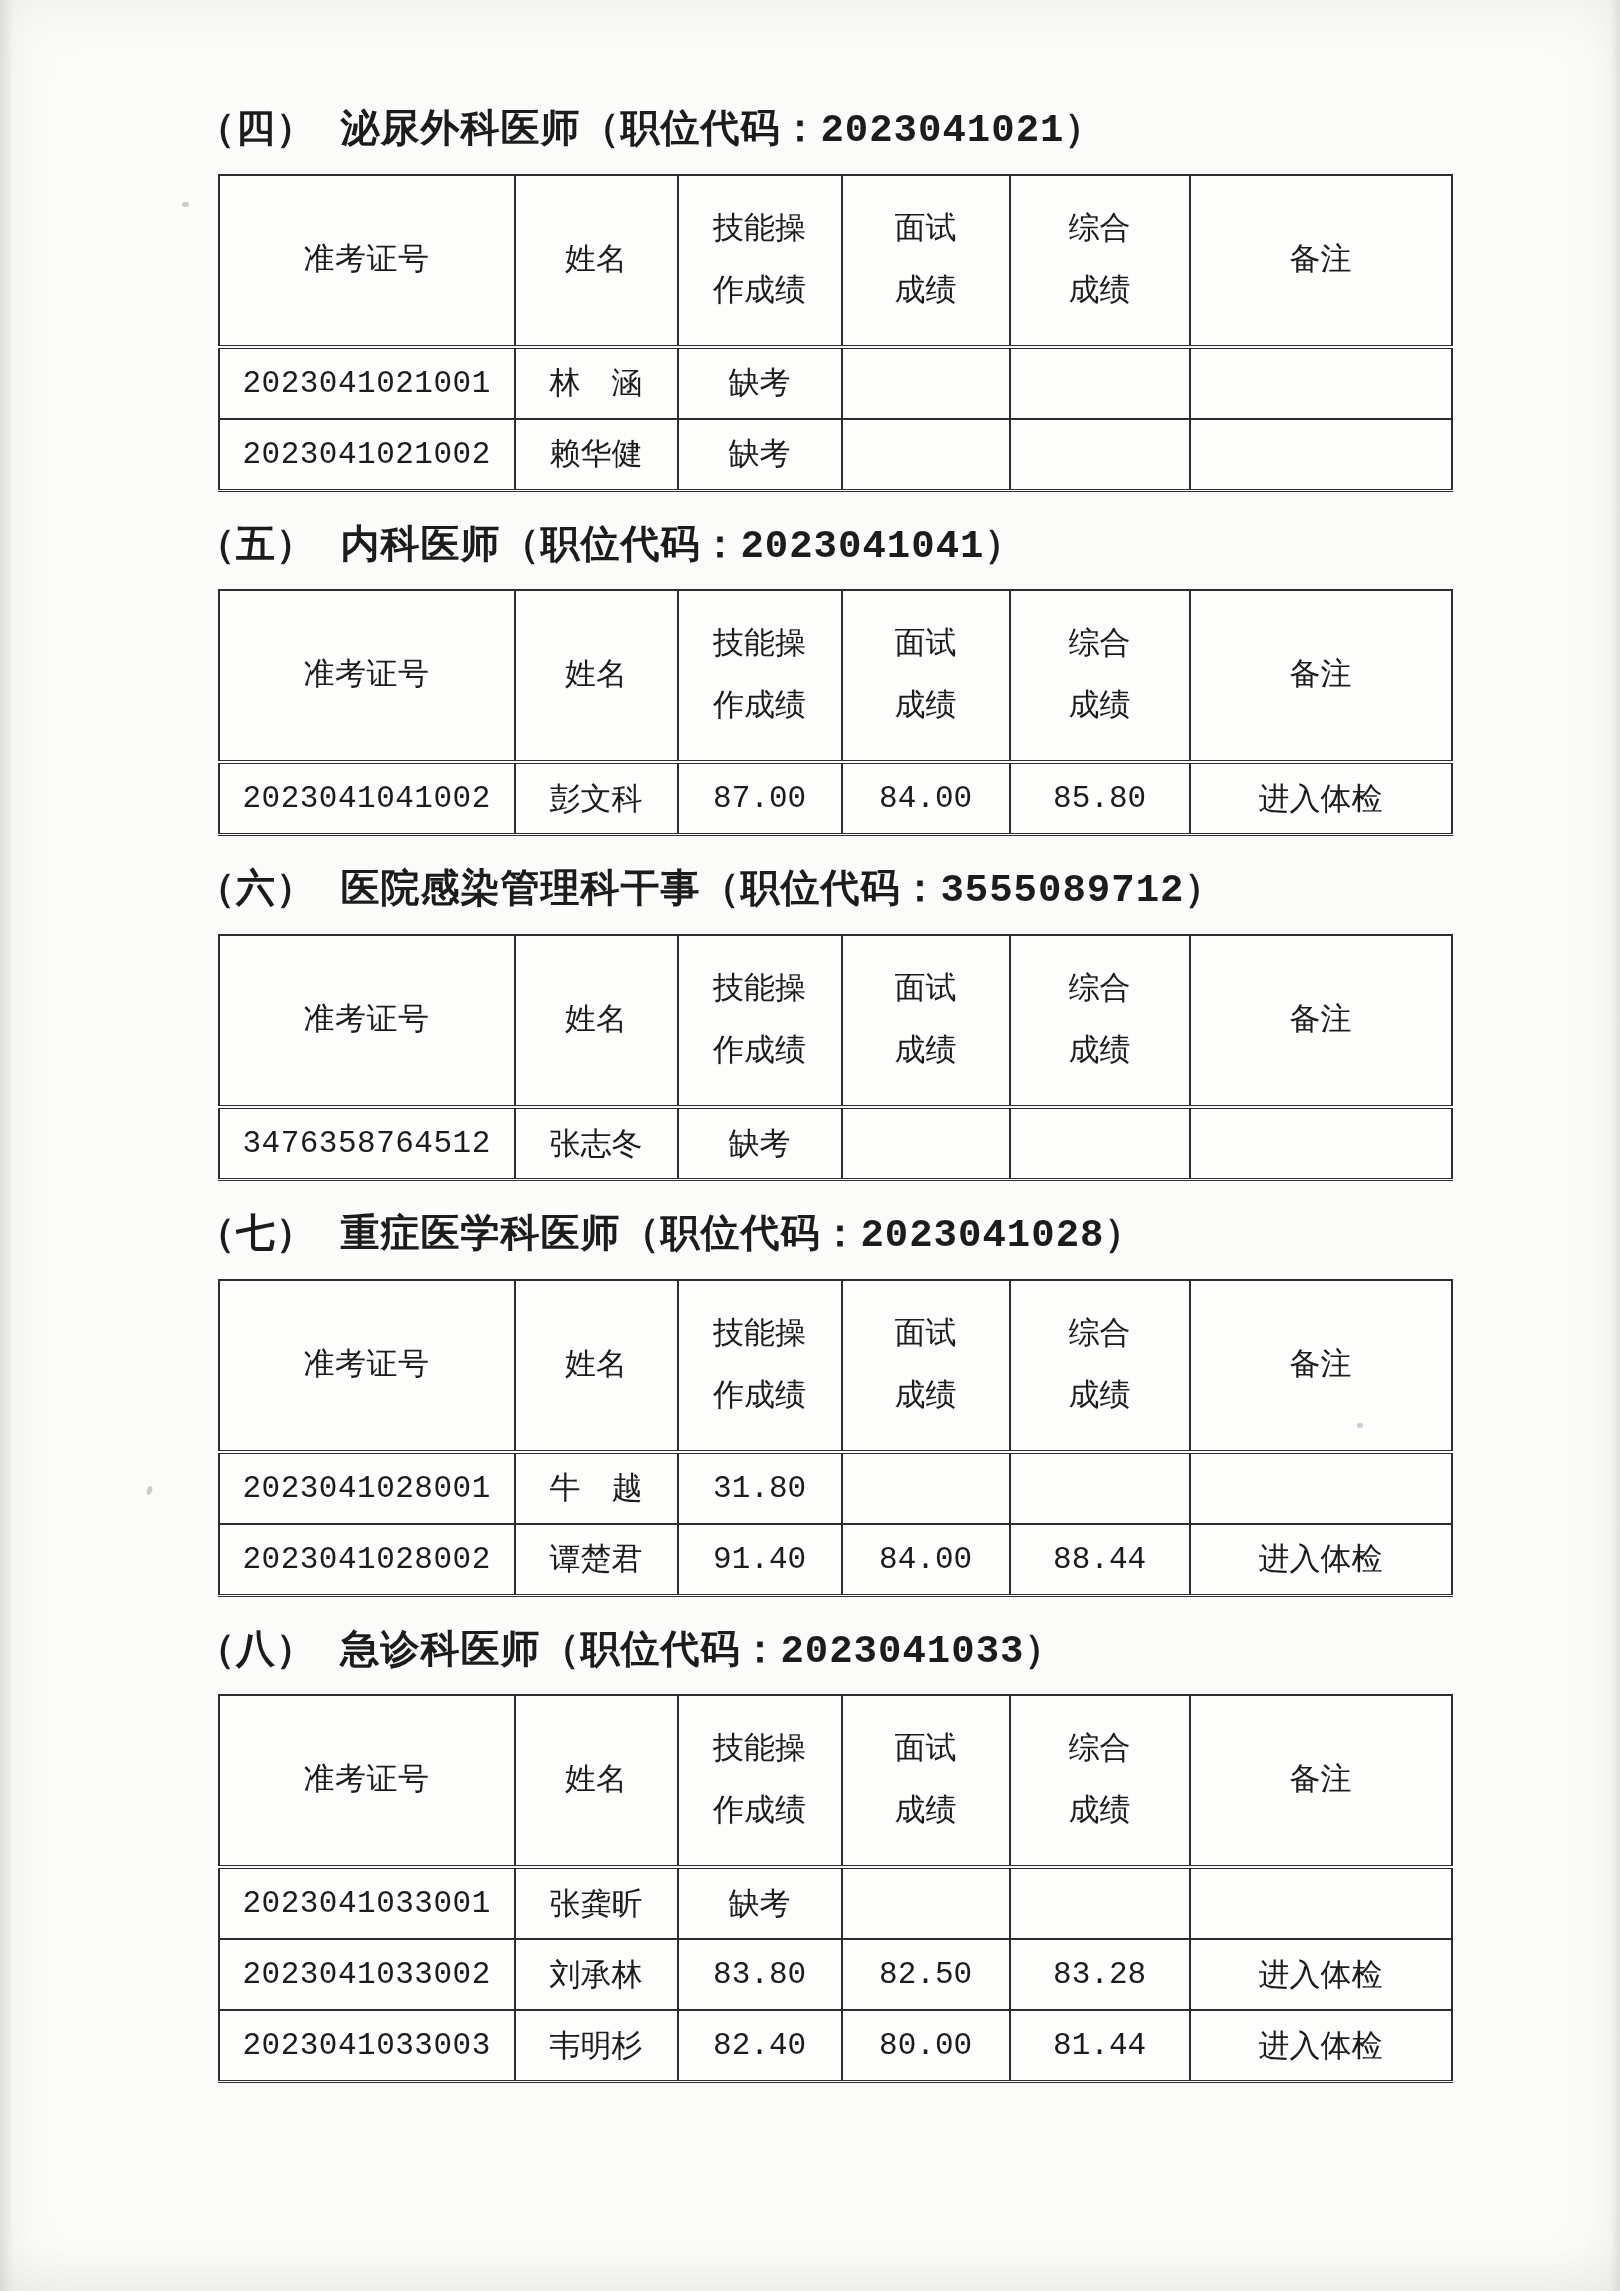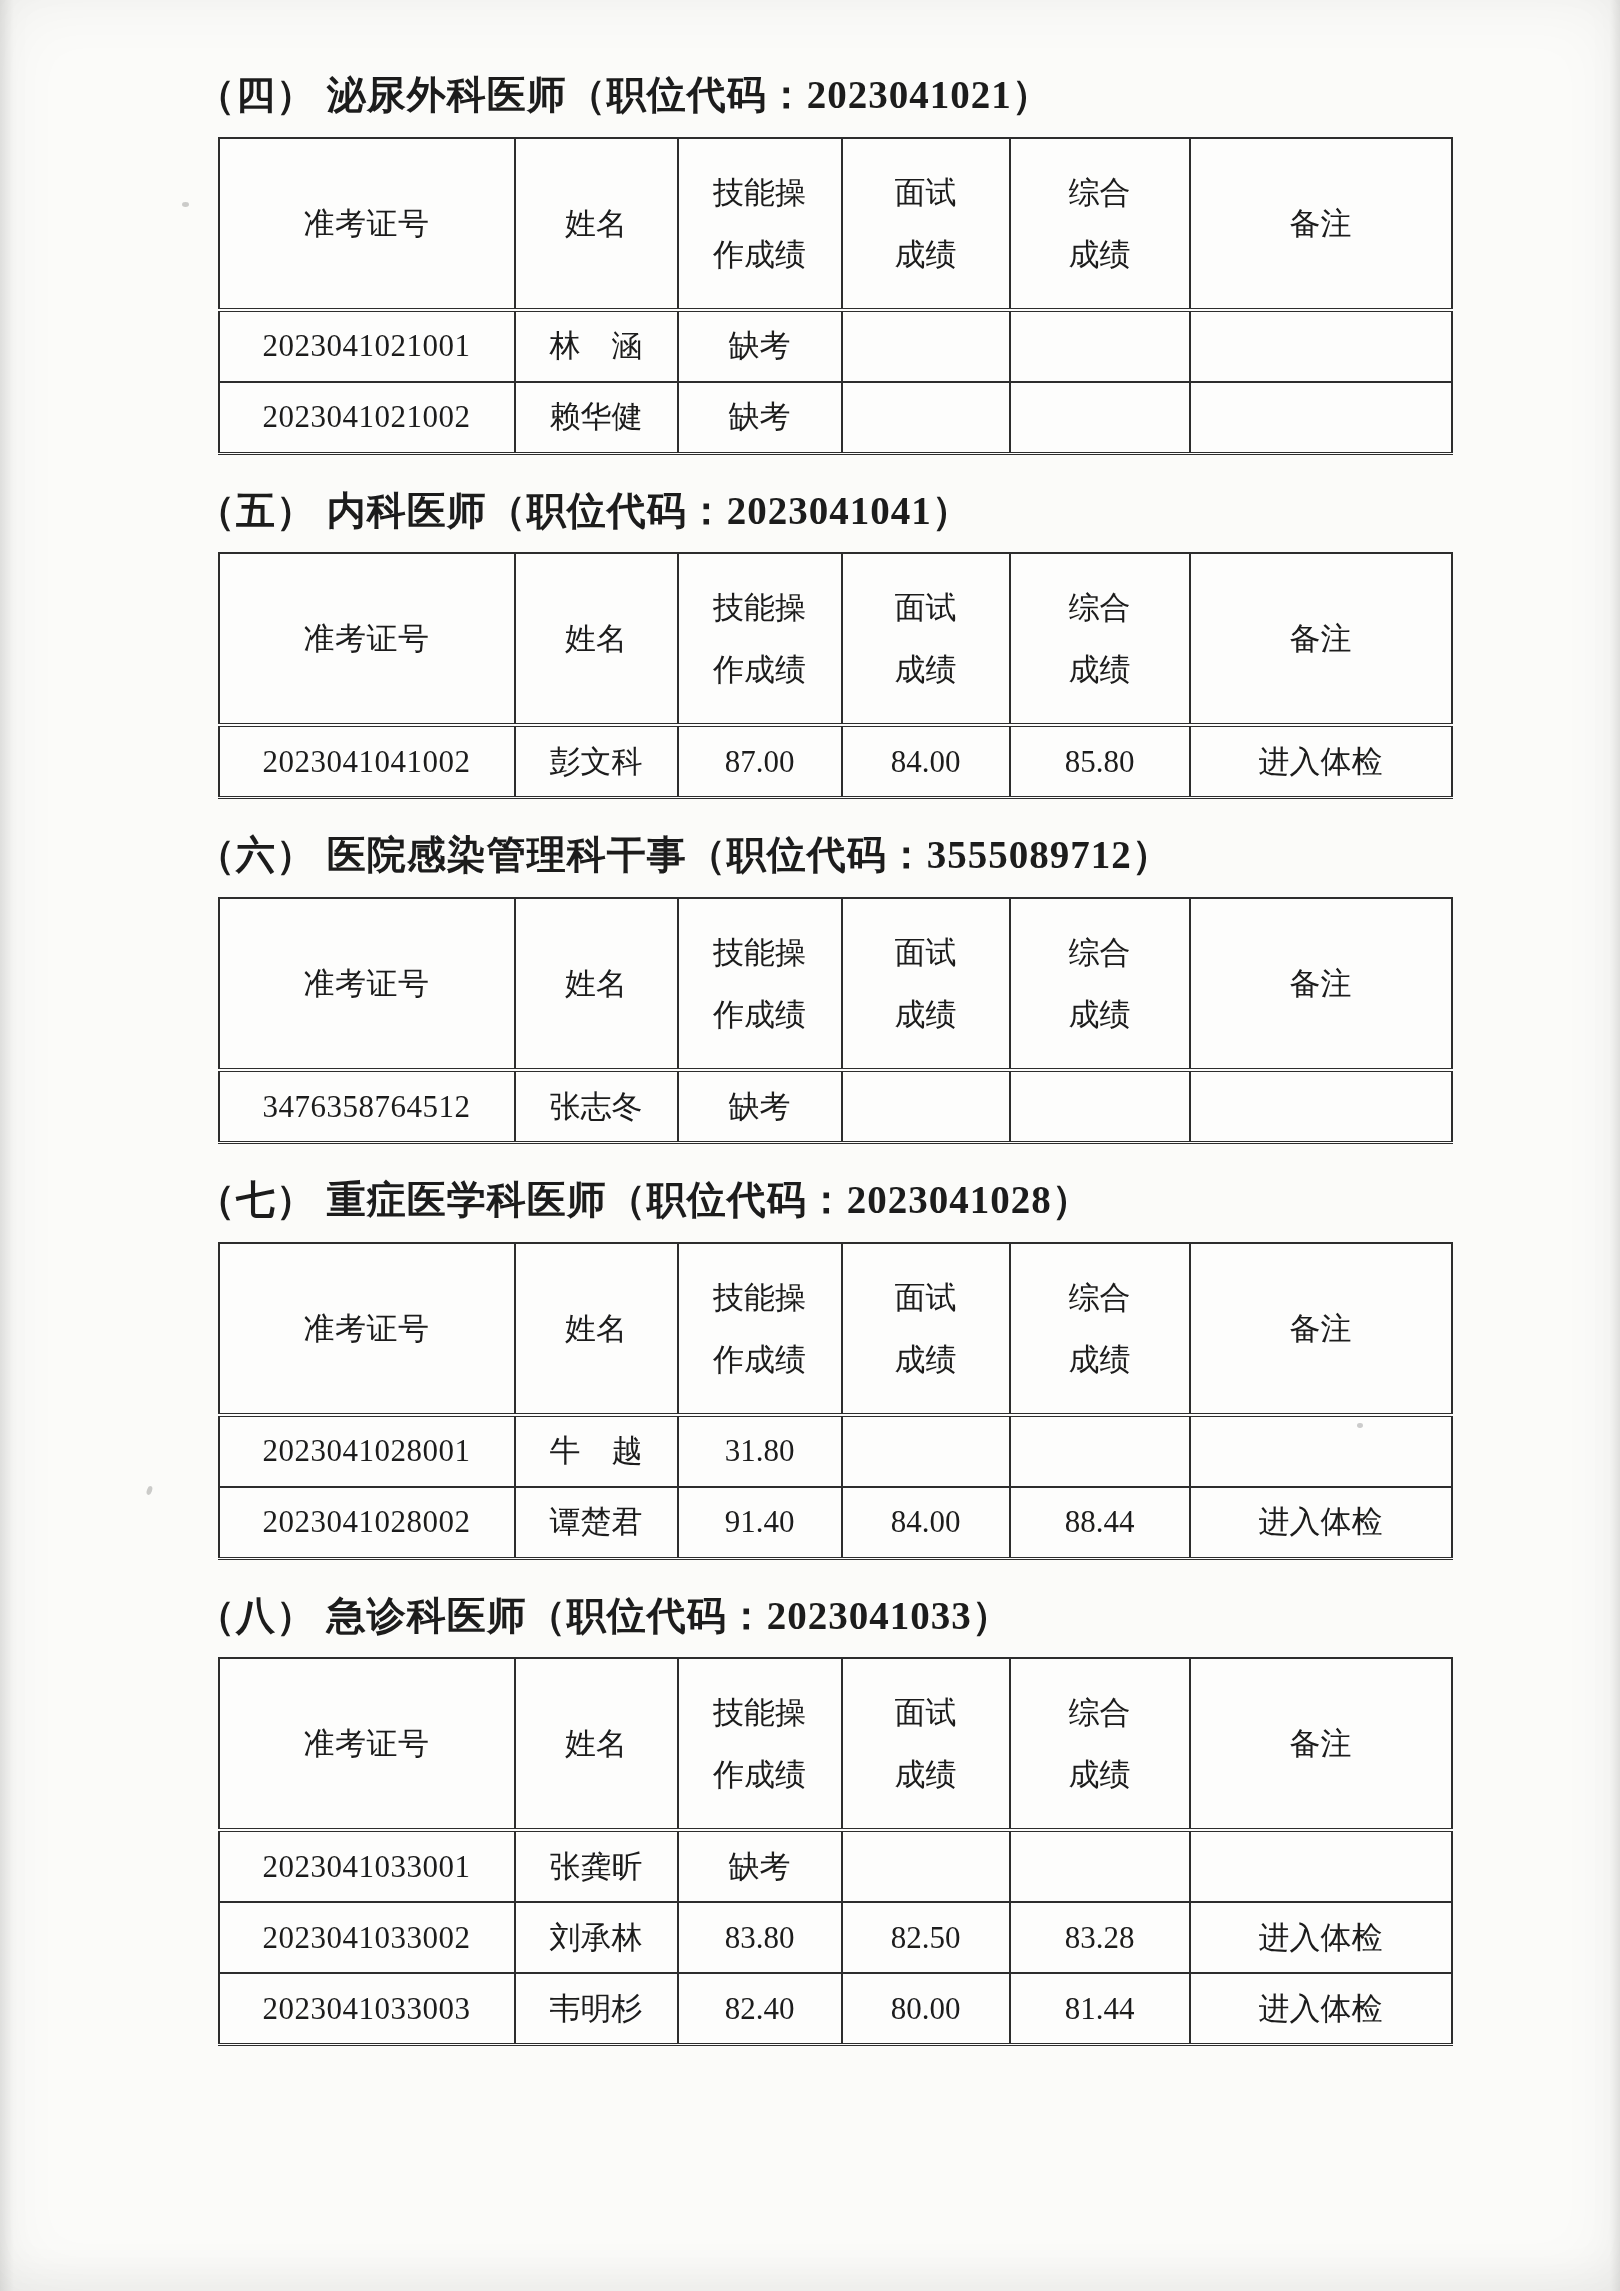--- a/index.html
+++ b/index.html
@@ -21,21 +21,21 @@
   
   .edge-left{position:absolute;left:0;top:0;bottom:0;width:13.7px;
     background:linear-gradient(to right,rgba(0,0,0,.08),rgba(0,0,0,0));}
   .edge-right{position:absolute;right:0;top:0;bottom:0;width:9.8px;
     background:linear-gradient(to left,rgba(0,0,0,.07),rgba(0,0,0,0));}
   .speck{position:absolute;background:rgba(60,60,60,.25);border-radius:50%;}
   .speck.s1{left:182px;top:202px;width:6.9px;height:4.9px;}
   .speck.s2{left:147px;top:1486px;width:4.9px;height:8.8px;transform:rotate(20deg);}
   .speck.s3{left:1357px;top:1423px;width:5.9px;height:4.9px;}
 
-  .content{padding:39px 182px 0 196px;}
+  .content{padding:76px 182px 0 196px;font-family:Liberation Mono, monospace;}
 
   .section{margin-top:29px;}
   .section:first-child{margin-top:29px;}
   .section-title{
     font-size:39px;line-height:53px;font-weight:700;
     letter-spacing:1px;margin:0 0 15.7px 0;white-space:nowrap;
   }
   table.score-table{
     margin-left:21.6px;
     width:1220px;

